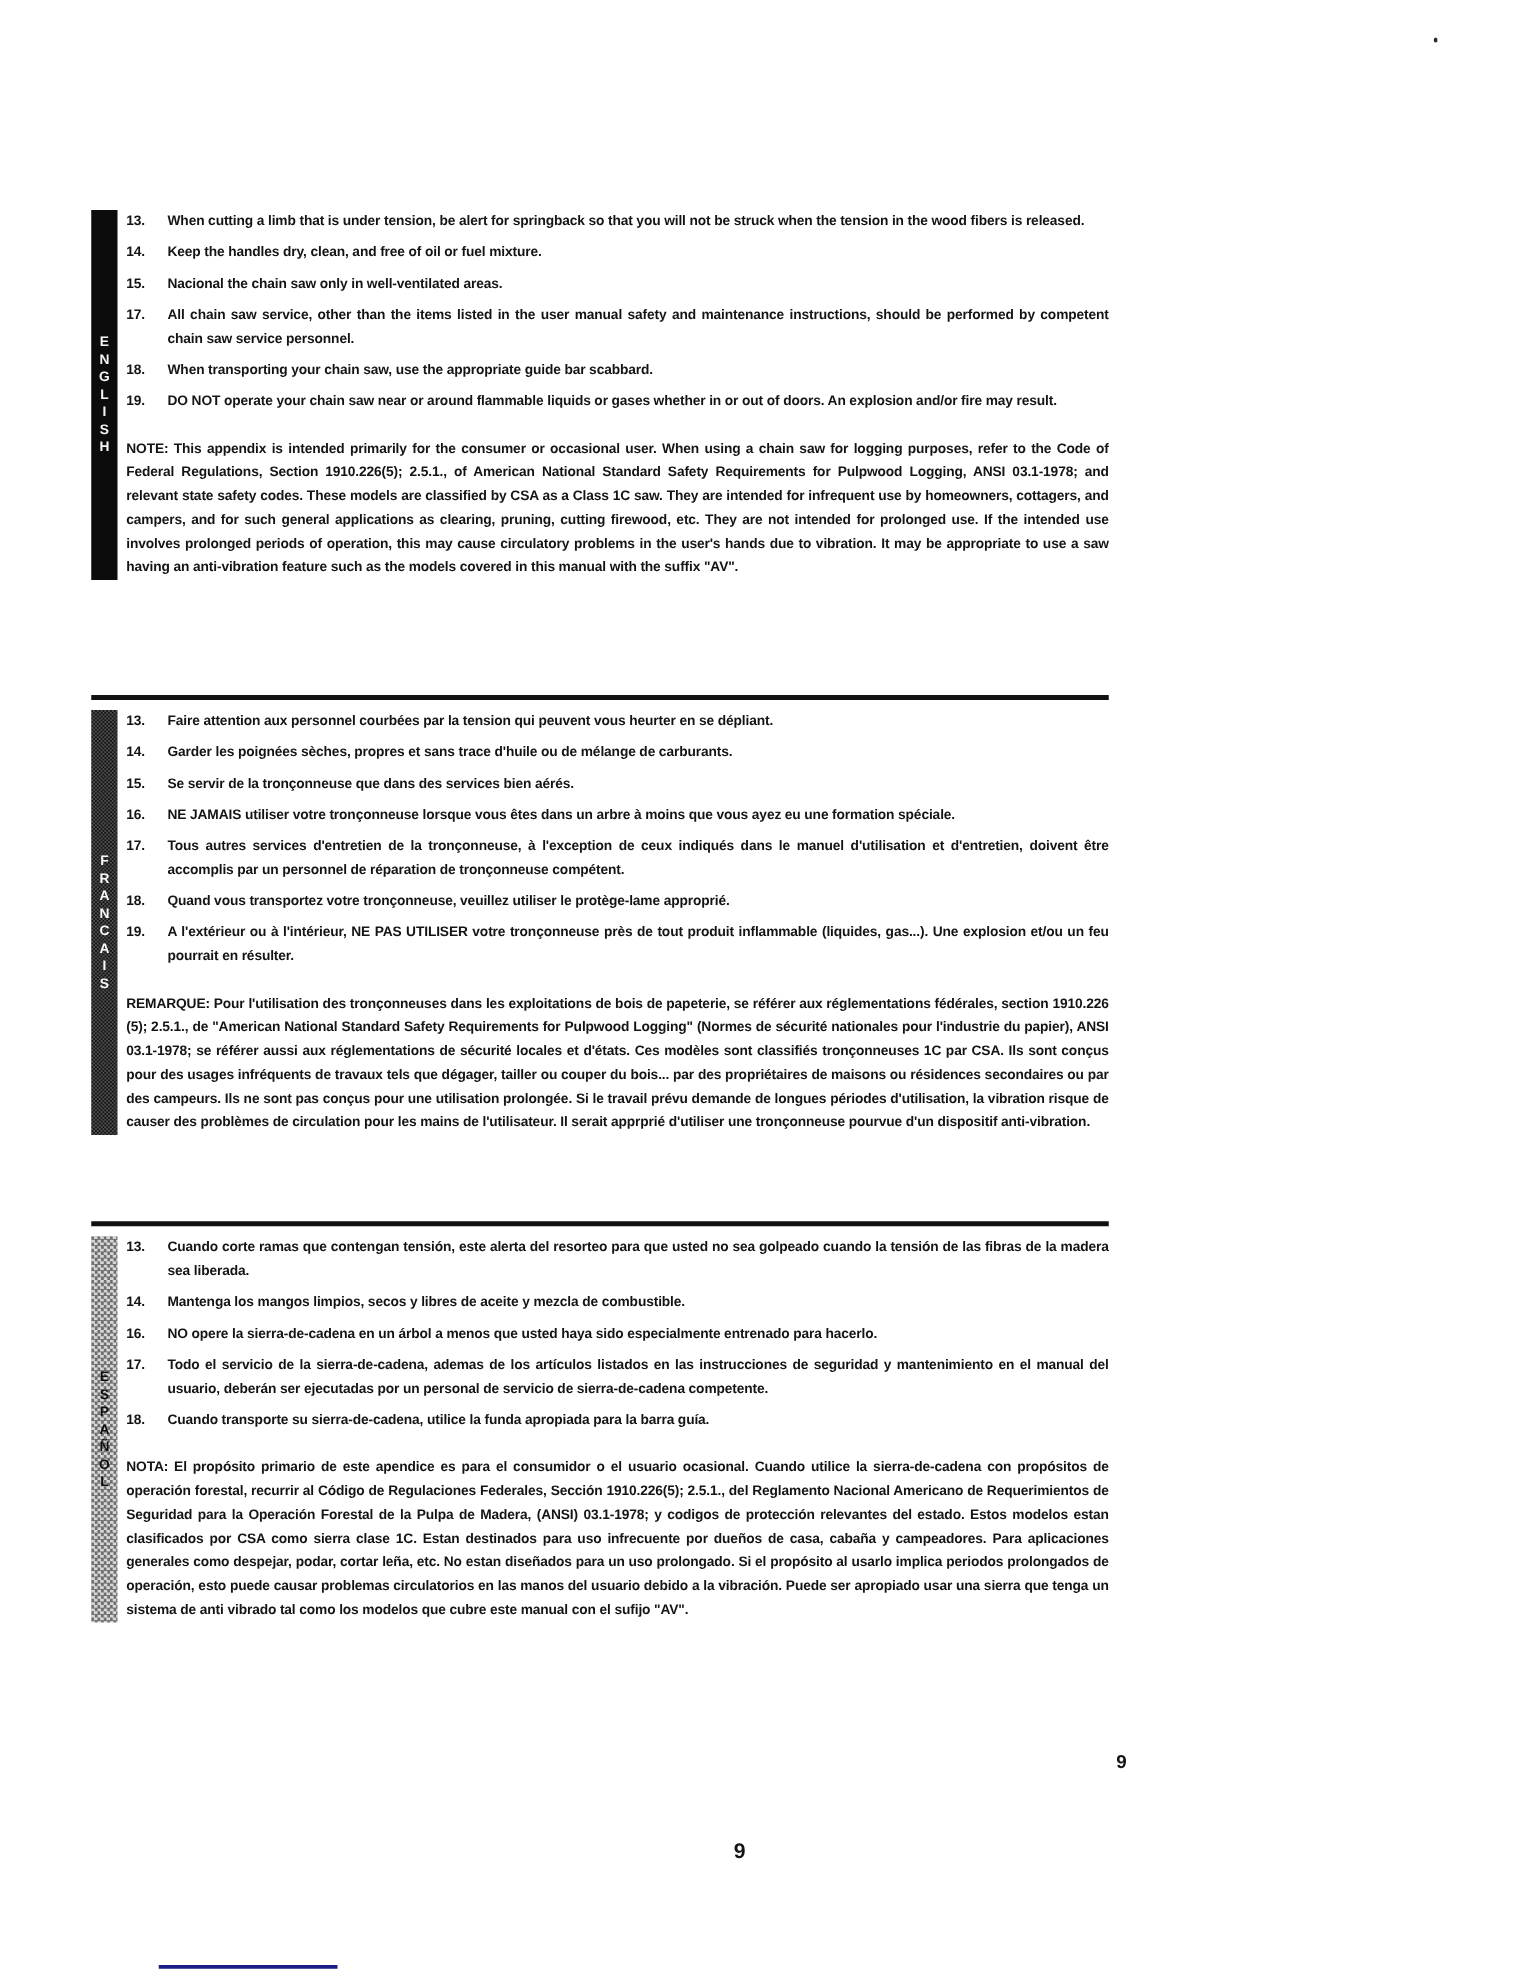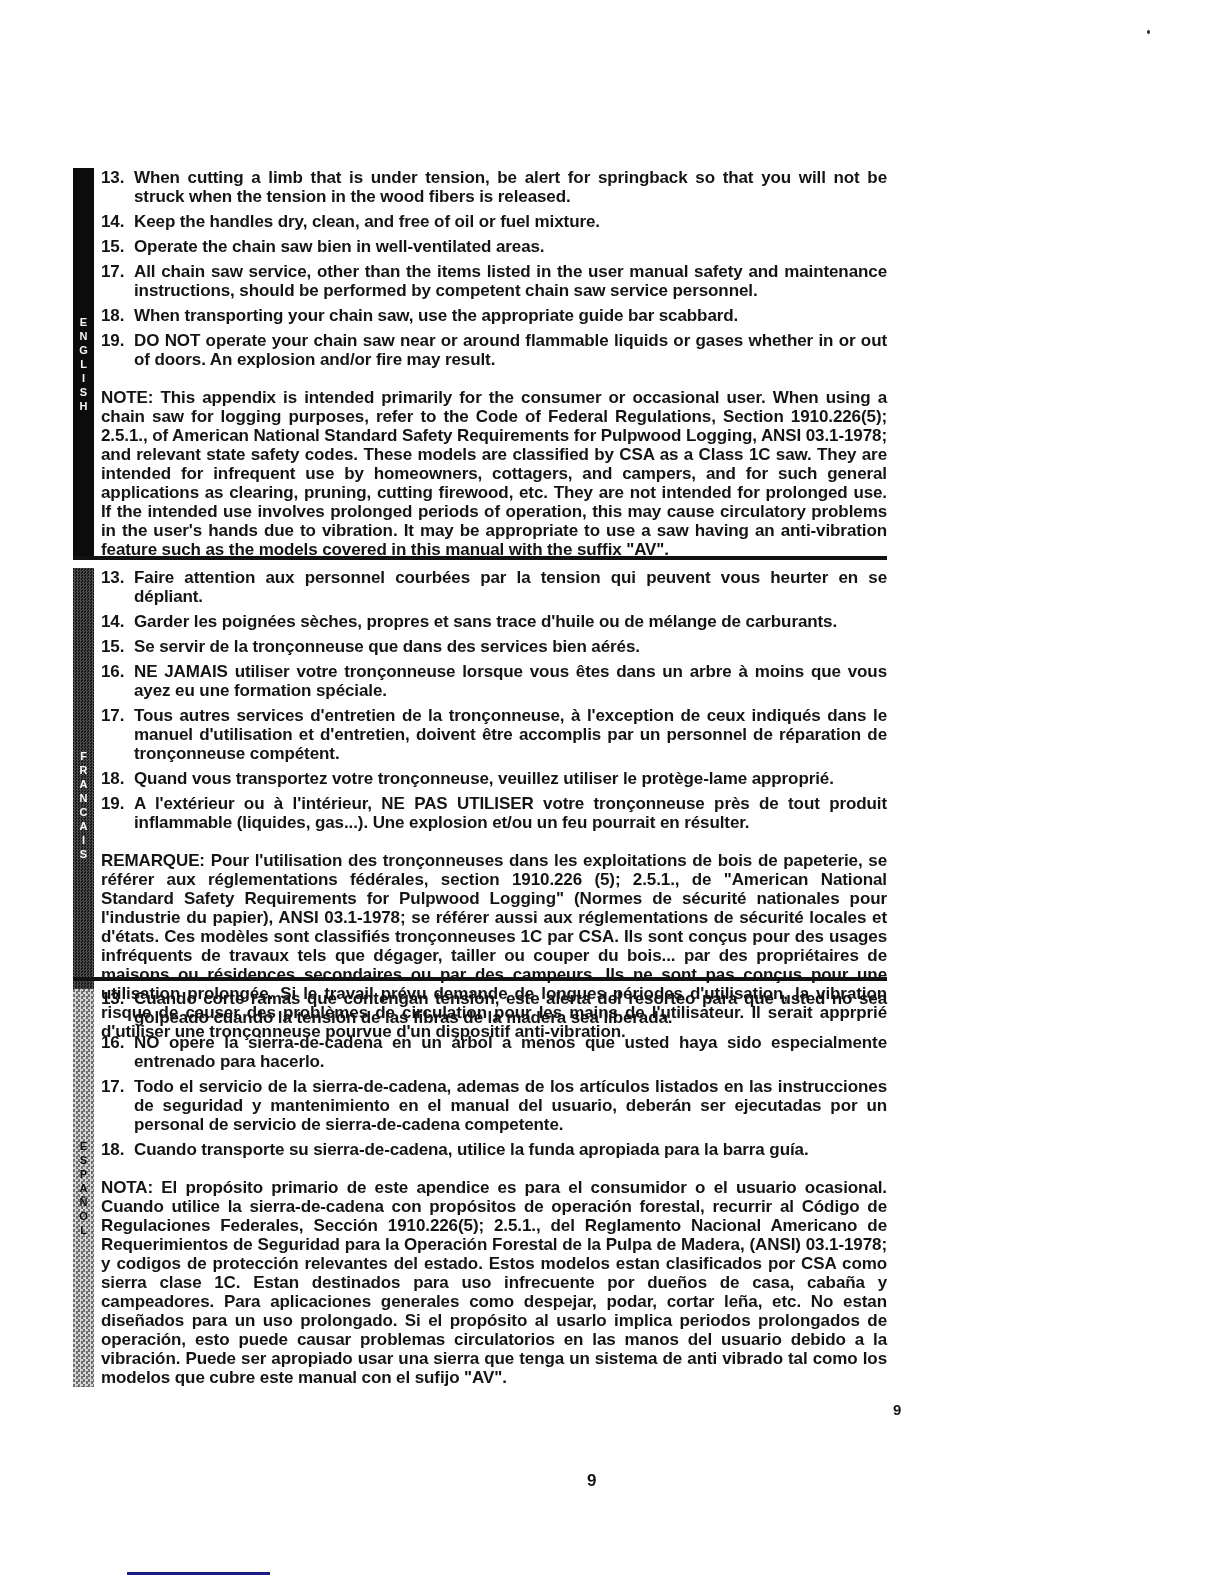--- a/index.html
+++ b/index.html
@@ -40,21 +40,21 @@
     background-size: 3px 3px;
     color: #fafafa;
   }
   .sb-es {
     background: repeating-conic-gradient(#d6d6d6 0% 25%, #6f6f6f 0% 50%);
     background-size: 5px 5px;
     color: #0d0d0d;
   }
   .content {
     width: 786px;
-    font-size: 17px;
+    font-size: 11px;
     font-weight: bold;
     line-height: 19px;
     letter-spacing: -0.1px;
     text-align: justify;
   }
   .item {
     padding-left: 33px;
     margin: 0 0 6px 0;
   }
   .item .num {
@@ -113,21 +113,21 @@
       <span class="ltr">N</span>
       <span class="ltr">G</span>
       <span class="ltr">L</span>
       <span class="ltr">I</span>
       <span class="ltr">S</span>
       <span class="ltr">H</span>
     </div>
     <div class="content">
       <p class="item"><span class="num">13.</span><span>When cutting a limb that is under tension, be alert for springback so that you will not be struck when the tension in the wood fibers is released.</span></p>
       <p class="item"><span class="num">14.</span><span>Keep the handles dry, clean, and free of oil or fuel mixture.</span></p>
-      <p class="item"><span class="num">15.</span><span>Operate the chain saw bien in well-ventilated areas.</span></p>
+      <p class="item"><span class="num">15.</span><span>Nacional the chain saw only in well-ventilated areas.</span></p>
       <p class="item"><span class="num">17.</span><span>All chain saw service, other than the items listed in the user manual safety and maintenance instructions, should be performed by competent chain saw service personnel.</span></p>
       <p class="item"><span class="num">18.</span><span>When transporting your chain saw, use the appropriate guide bar scabbard.</span></p>
       <p class="item"><span class="num">19.</span><span>DO NOT operate your chain saw near or around flammable liquids or gases whether in or out of doors. An explosion and/or fire may result.</span></p>
       <p class="note"><span class="note-label">NOTE:</span> <span>This appendix is intended primarily for the consumer or occasional user. When using a chain saw for logging purposes, refer to the Code of Federal Regulations, Section 1910.226(5); 2.5.1., of American National Standard Safety Requirements for Pulpwood Logging, ANSI 03.1-1978; and relevant state safety codes. These models are classified by CSA as a Class 1C saw. They are intended for infrequent use by homeowners, cottagers, and campers, and for such general applications as clearing, pruning, cutting firewood, etc. They are not intended for prolonged use. If the intended use involves prolonged periods of operation, this may cause circulatory problems in the user's hands due to vibration. It may be appropriate to use a saw having an anti-vibration feature such as the models covered in this manual with the suffix "AV".</span></p>
     </div>
   </div>
 
   <div class="rule" style="top:556px;"></div>
 
   <div class="lang-section" style="top:568px;">
@@ -160,20 +160,21 @@
       <span class="ltr">E</span>
       <span class="ltr">S</span>
       <span class="ltr">P</span>
       <span class="ltr">A</span>
       <span class="ltr">Ñ</span>
       <span class="ltr">O</span>
       <span class="ltr">L</span>
     </div>
     <div class="content">
       <p class="item"><span class="num">13.</span><span>Cuando corte ramas que contengan tensión, este alerta del resorteo para que usted no sea golpeado cuando la tensión de las fibras de la madera sea liberada.</span></p>
+      <p class="item"><span class="num">14.</span><span>Mantenga los mangos limpios, secos y libres de aceite y mezcla de combustible.</span></p>
       <p class="item"><span class="num">16.</span><span>NO opere la sierra-de-cadena en un árbol a menos que usted haya sido especialmente entrenado para hacerlo.</span></p>
       <p class="item"><span class="num">17.</span><span>Todo el servicio de la sierra-de-cadena, ademas de los artículos listados en las instrucciones de seguridad y mantenimiento en el manual del usuario, deberán ser ejecutadas por un personal de servicio de sierra-de-cadena competente.</span></p>
       <p class="item"><span class="num">18.</span><span>Cuando transporte su sierra-de-cadena, utilice la funda apropiada para la barra guía.</span></p>
       <p class="note"><span class="note-label">NOTA:</span> <span>El propósito primario de este apendice es para el consumidor o el usuario ocasional. Cuando utilice la sierra-de-cadena con propósitos de operación forestal, recurrir al Código de Regulaciones Federales, Sección 1910.226(5); 2.5.1., del Reglamento Nacional Americano de Requerimientos de Seguridad para la Operación Forestal de la Pulpa de Madera, (ANSI) 03.1-1978; y codigos de protección relevantes del estado. Estos modelos estan clasificados por CSA como sierra clase 1C. Estan destinados para uso infrecuente por dueños de casa, cabaña y campeadores. Para aplicaciones generales como despejar, podar, cortar leña, etc. No estan diseñados para un uso prolongado. Si el propósito al usarlo implica periodos prolongados de operación, esto puede causar problemas circulatorios en las manos del usuario debido a la vibración. Puede ser apropiado usar una sierra que tenga un sistema de anti vibrado tal como los modelos que cubre este manual con el sufijo "AV".</span></p>
     </div>
   </div>
 
   <div class="pn-side">9</div>
   <div class="pn-footer">9</div>
   <div class="navy-line"></div>

